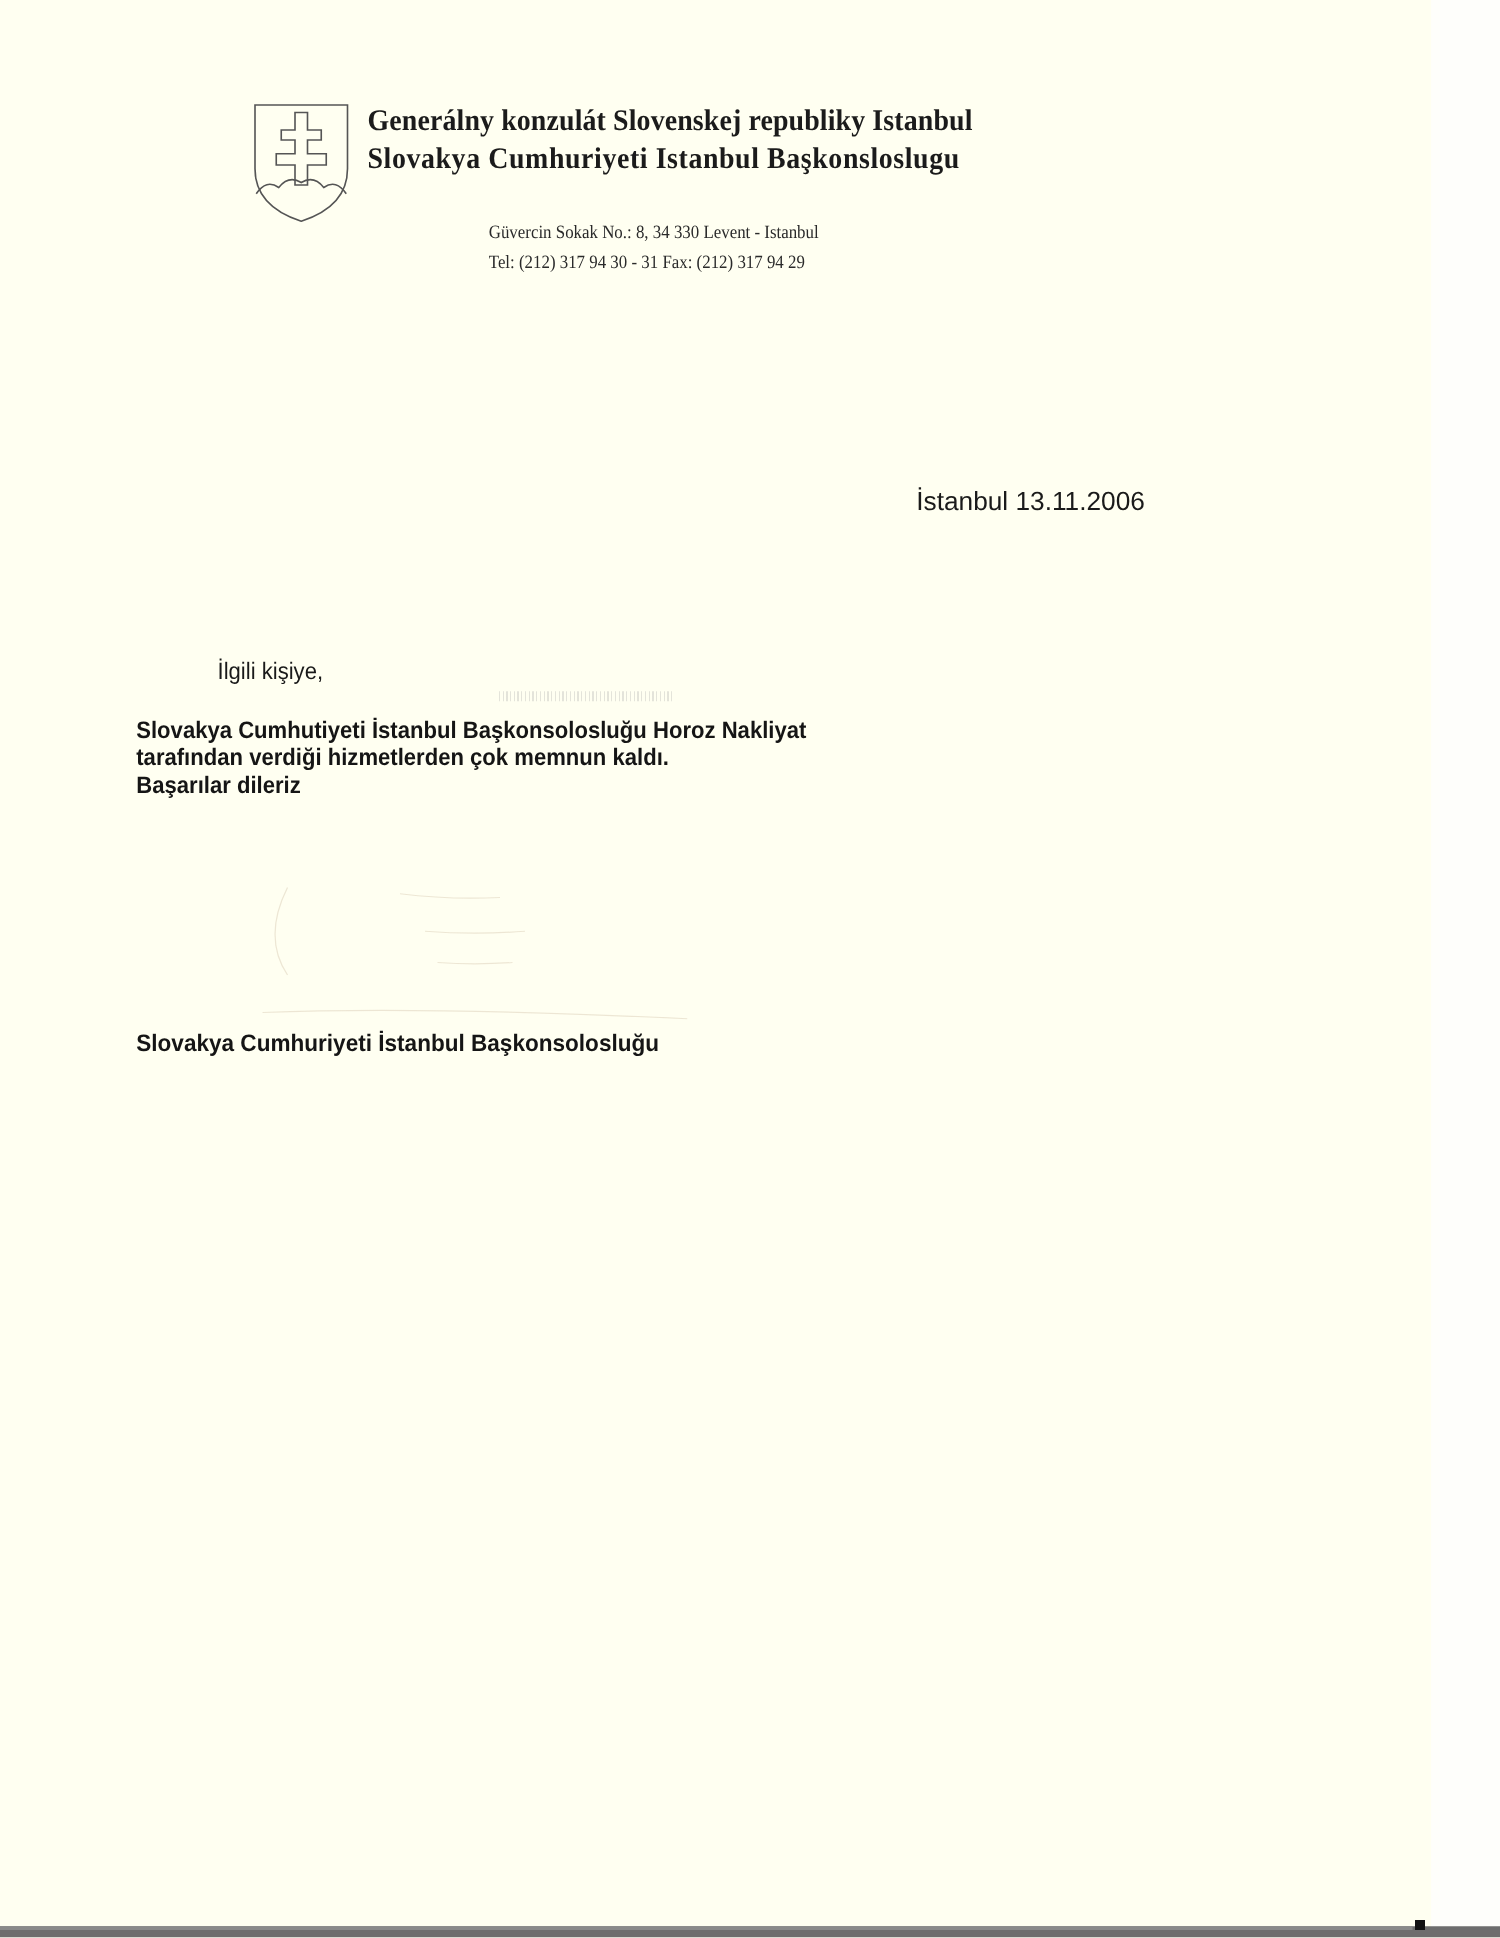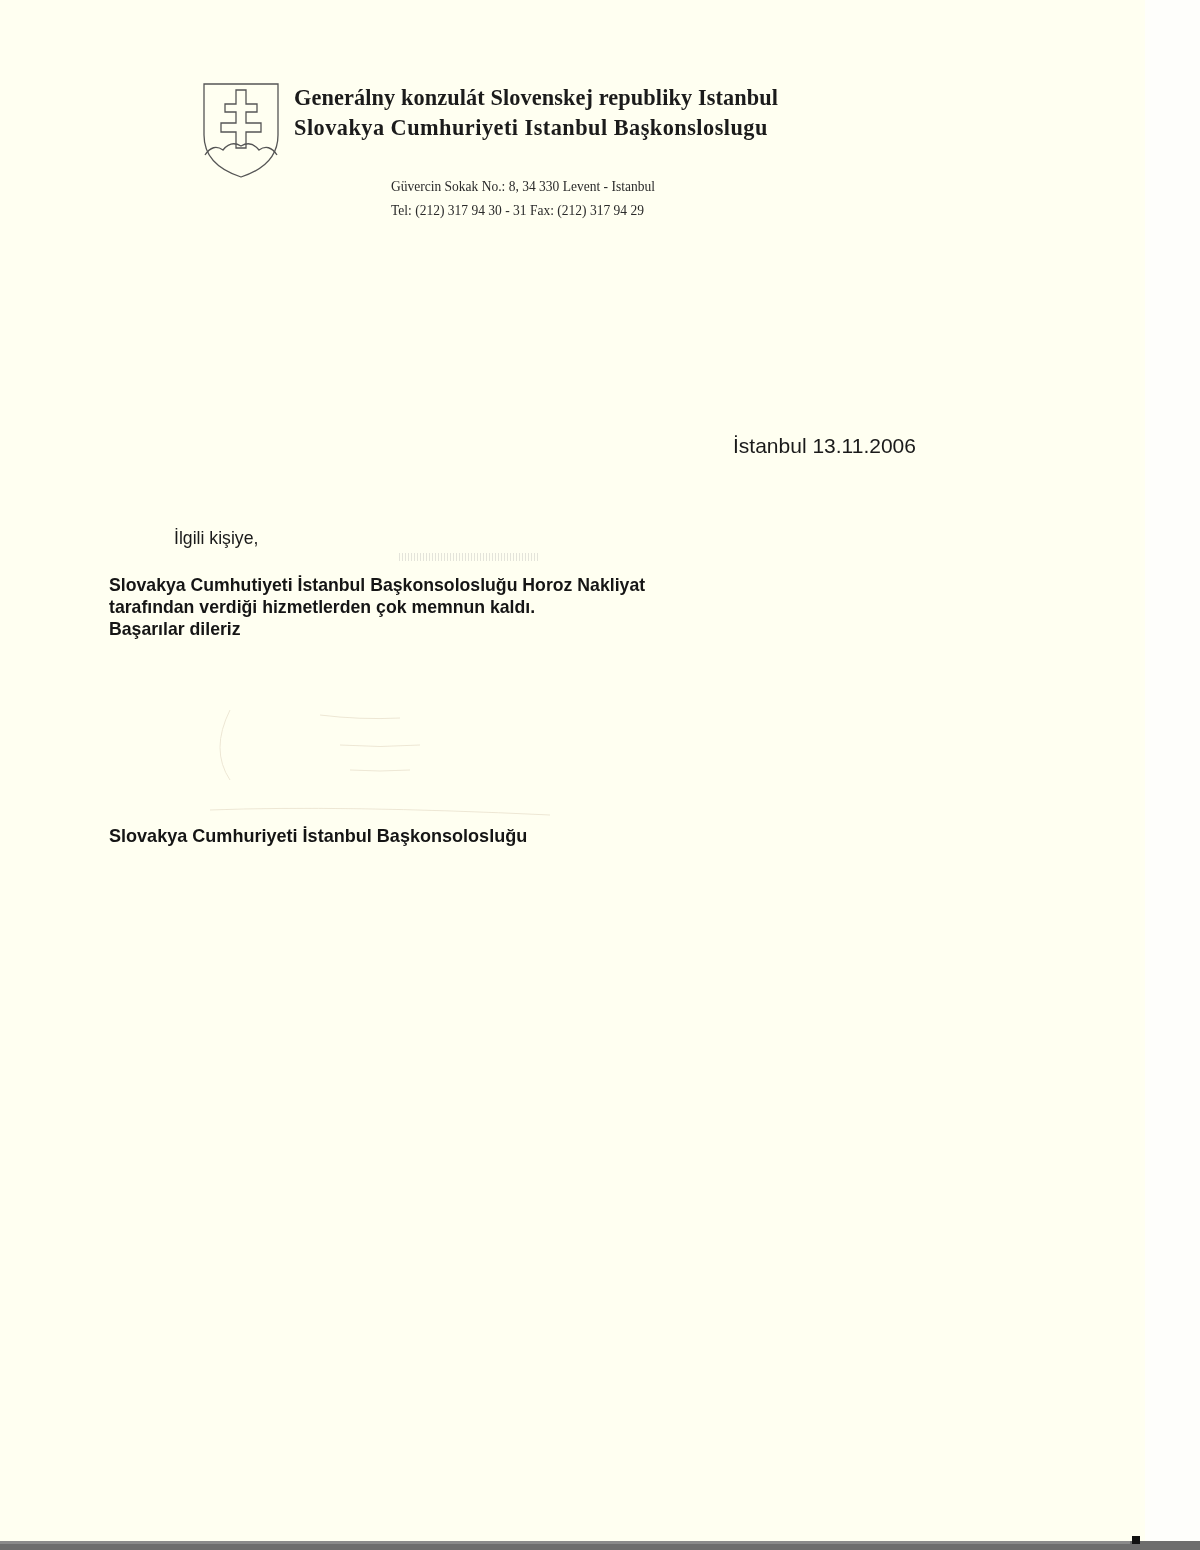--- a/index.html
+++ b/index.html
@@ -39,21 +39,21 @@
   .hdr-line2 { top: 114px; letter-spacing: 0.5px; }
   .hdr-addr {
     position: absolute; left: 391px; font-family: "Liberation Serif", serif;
     font-size: 15px; color: #2a2a2a; white-space: nowrap;
     transform: scaleX(0.9); transform-origin: left top;
   }
   .addr1 { top: 178px; }
   .addr2 { top: 202px; }
   .date {
     position: absolute; left: 733px; top: 390px; font-family: "Liberation Sans", sans-serif;
-    font-size: 21px; color: #1a1a1a; white-space: nowrap; margin-top: 44px;
+    font-size: 21px; color: #1a1a1a; white-space: nowrap;
   }
   .salutation {
     position: absolute; left: 174px; top: 527px; font-family: "Liberation Sans", sans-serif;
     font-size: 19px; color: #1a1a1a; white-space: nowrap;
     transform: scaleX(0.93); transform-origin: left top;
   }
   .dots {
     position: absolute; left: 399px; top: 553px; width: 140px; height: 8px;
     background: repeating-linear-gradient(90deg, #d8d8d0 0 1px, transparent 1px 3px);
     opacity: 0.7;

